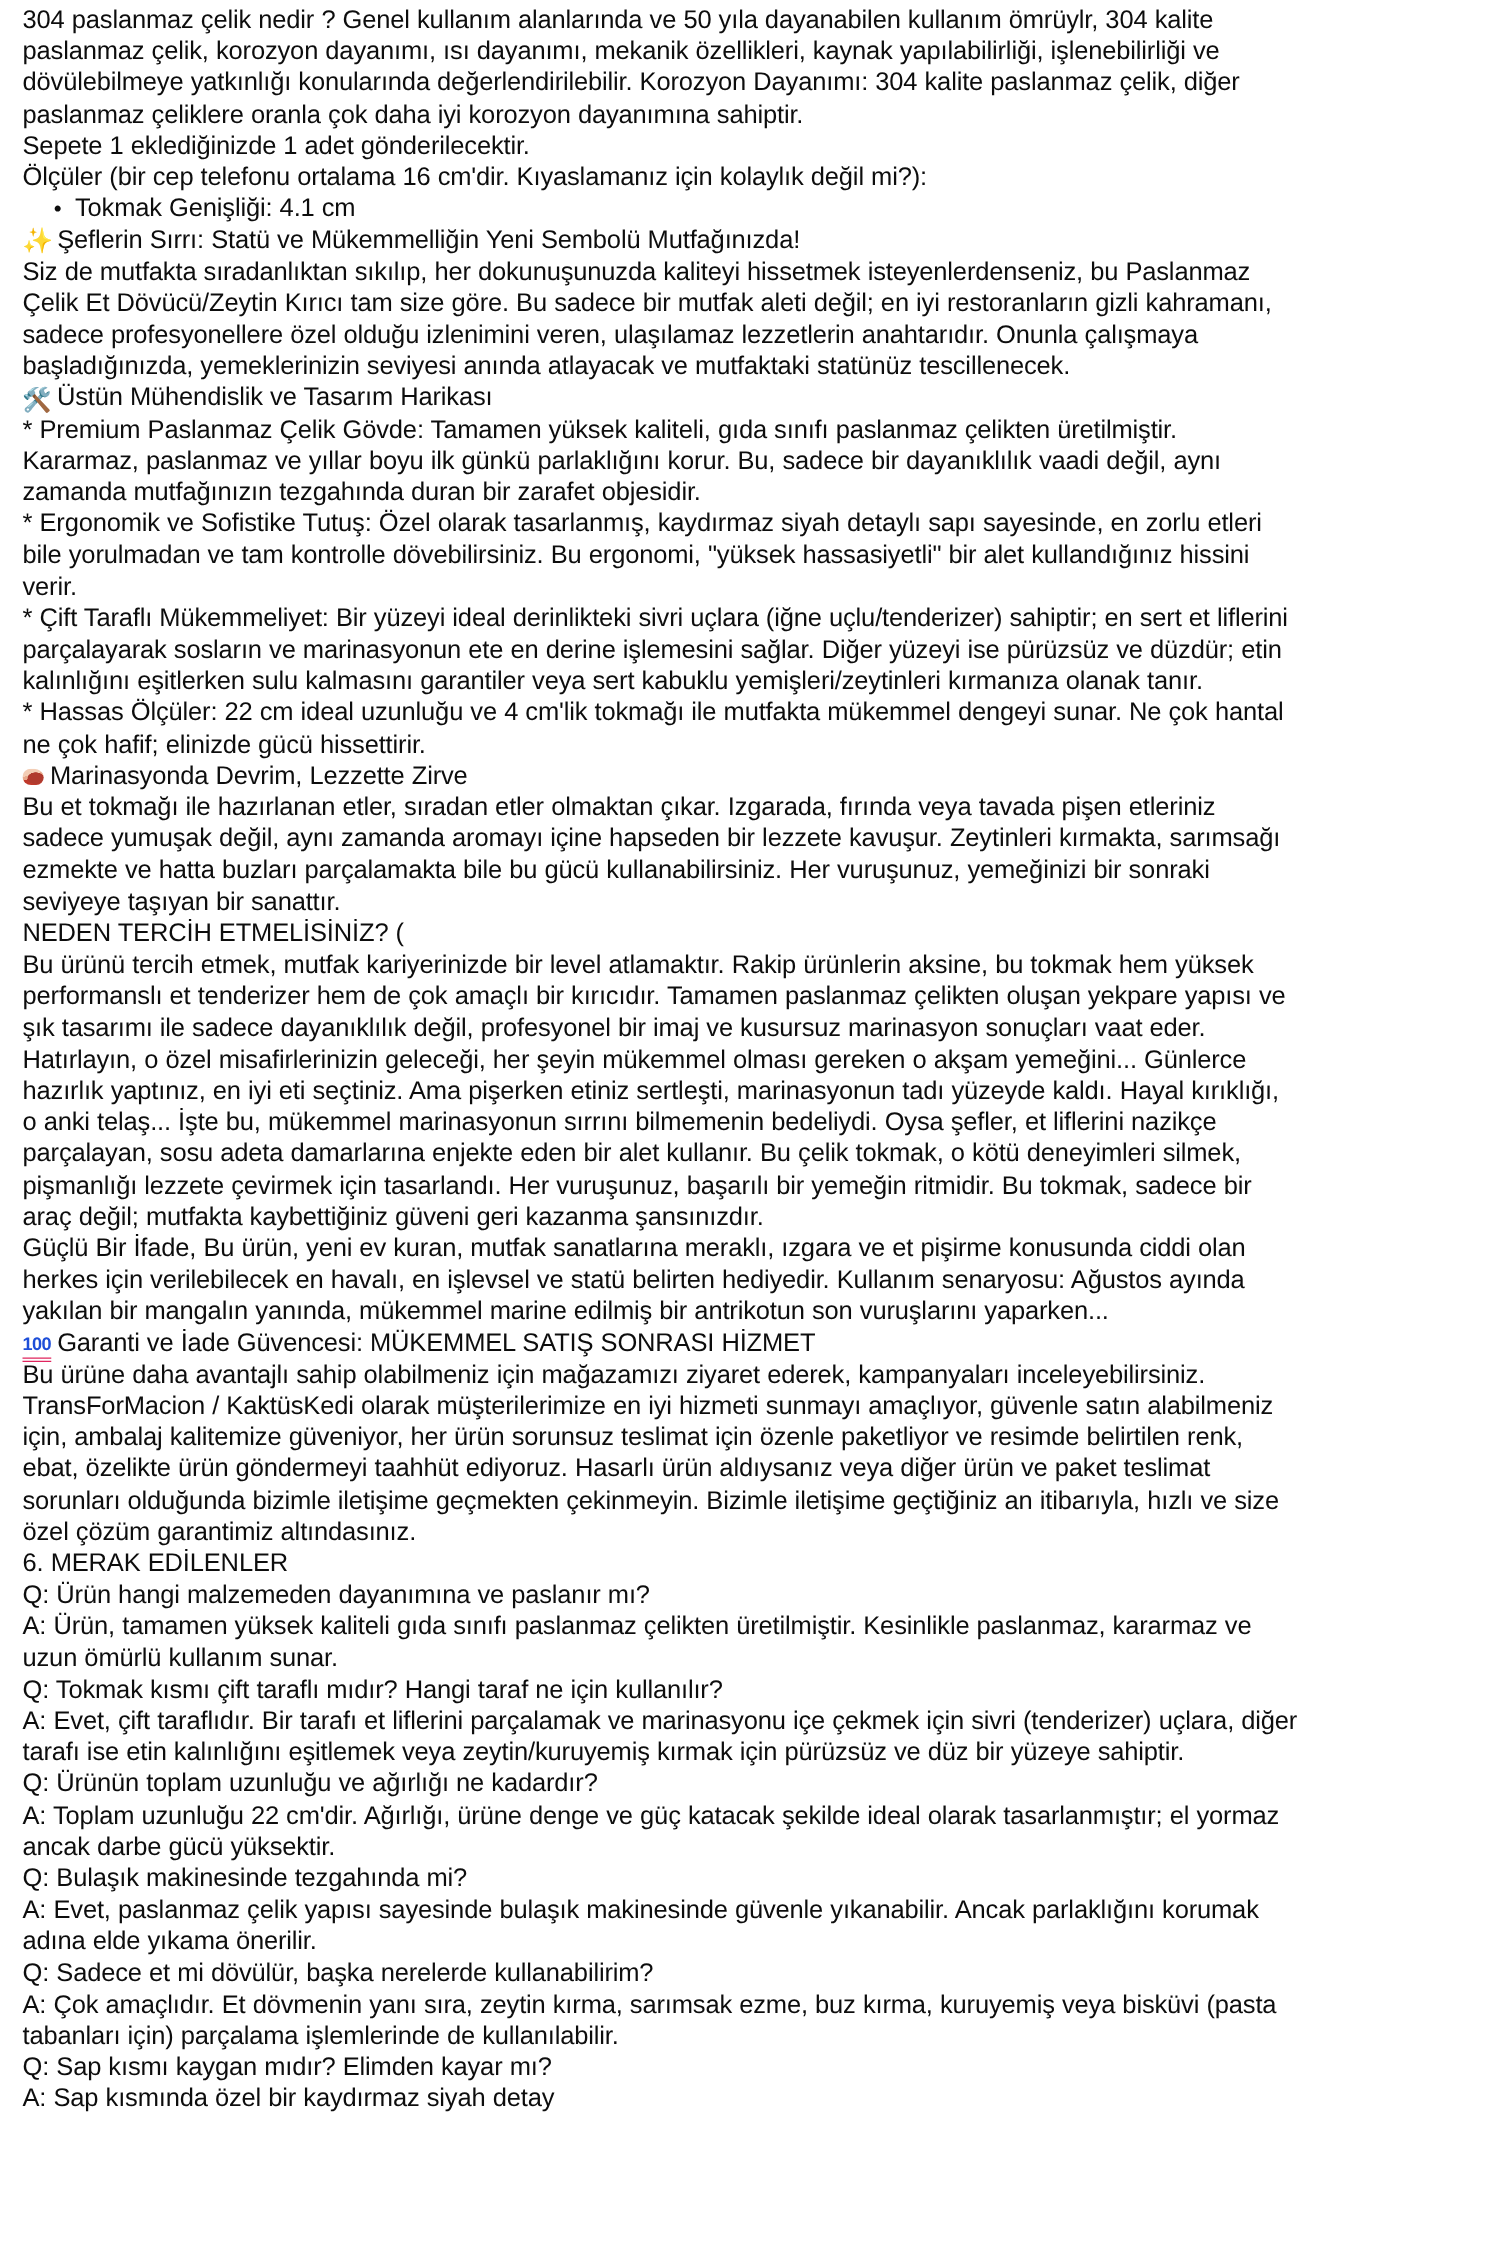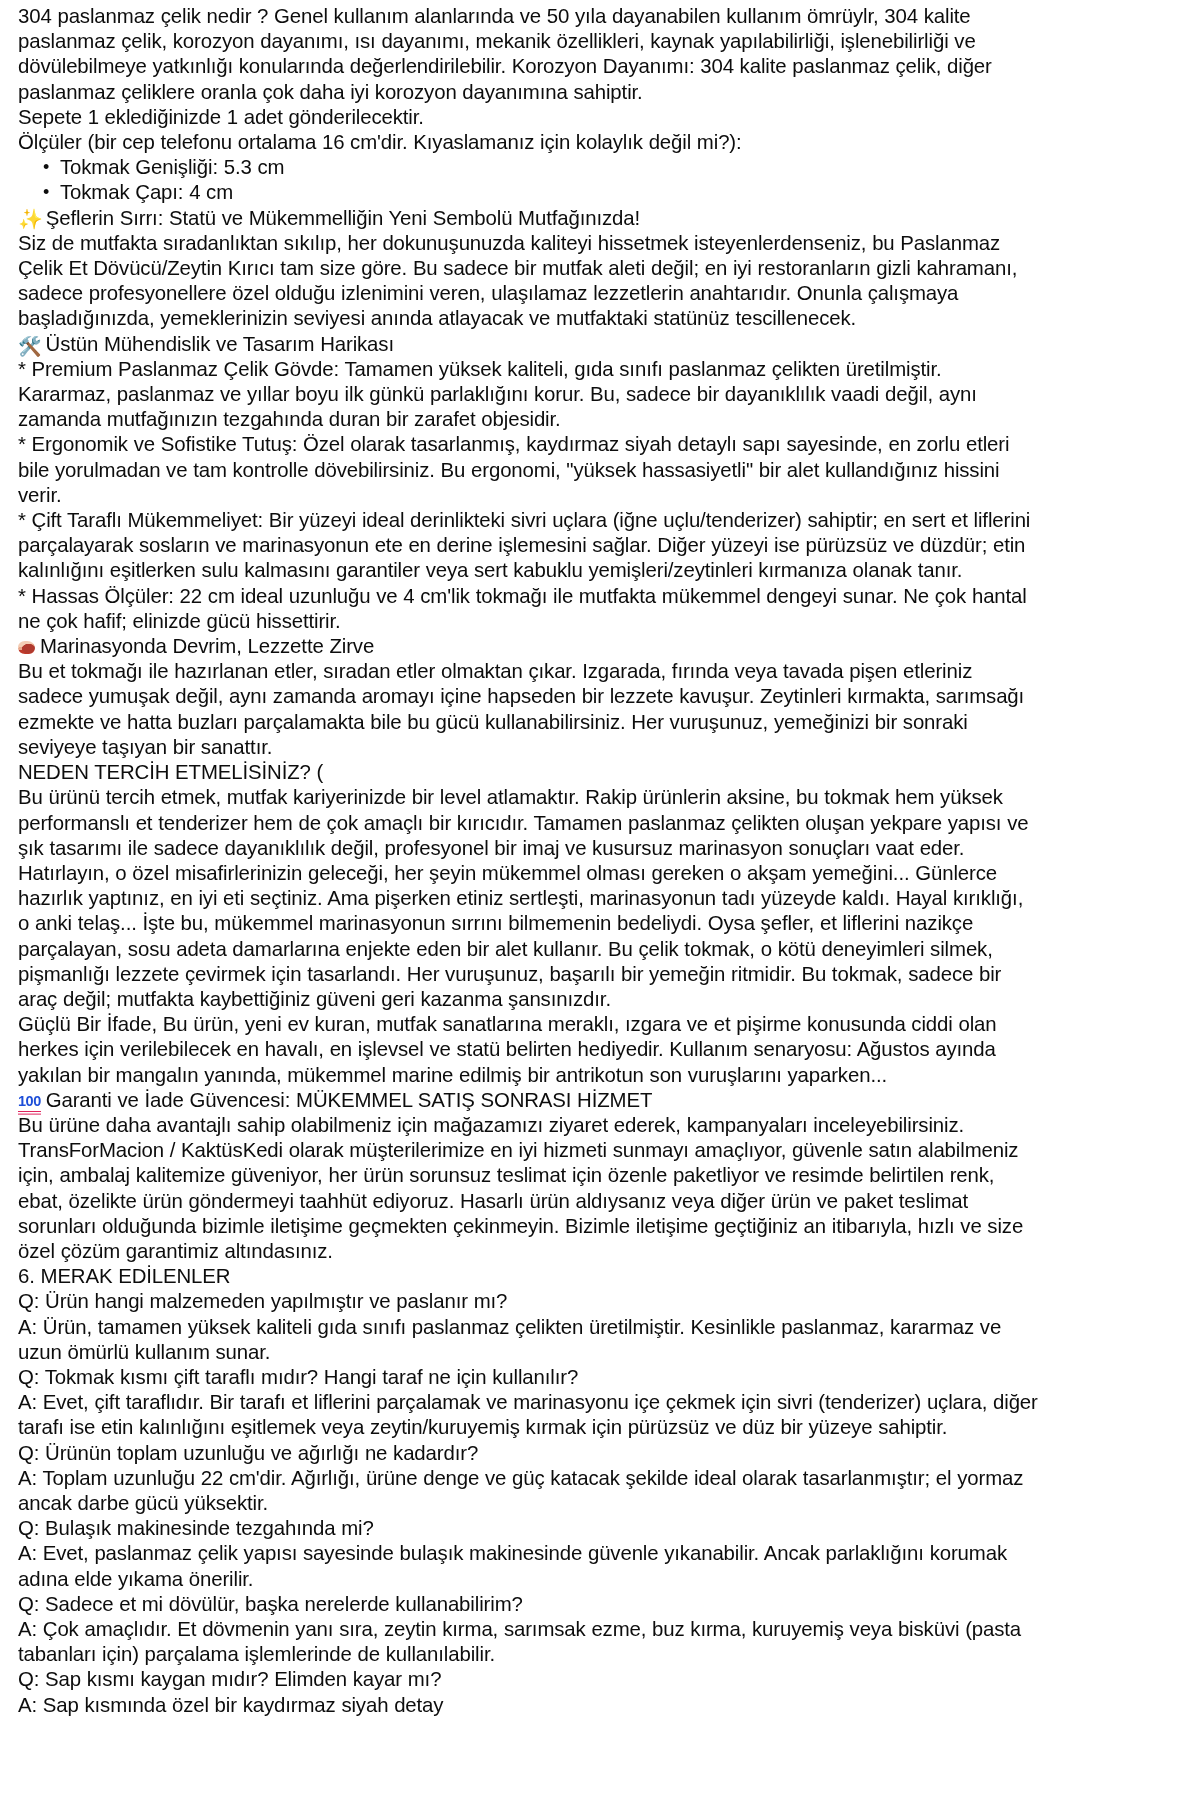--- a/index.html
+++ b/index.html
@@ -113,22 +113,21 @@
 <body>
 
 <div id="page">
   <div class="doc">
 
     <p class="p">304 paslanmaz çelik nedir ? Genel kullanım alanlarında ve 50 yıla dayanabilen kullanım ömrüylr, 304 kalite paslanmaz çelik, korozyon dayanımı, ısı dayanımı, mekanik özellikleri, kaynak yapılabilirliği, işlenebilirliği ve dövülebilmeye yatkınlığı konularında değerlendirilebilir. Korozyon Dayanımı: 304 kalite paslanmaz çelik, diğer paslanmaz çeliklere oranla çok daha iyi korozyon dayanımına sahiptir.</p>
     <p class="p">Sepete 1 eklediğinizde 1 adet gönderilecektir.</p>
     <p class="p">Ölçüler (bir cep telefonu ortalama 16 cm'dir. Kıyaslamanız için kolaylık değil mi?):</p>
 
     <ul class="dims">
-      <li>Tokmak Genişliği: 5.3 cm</li>
-      <li>Tokmak Çapı: 4 cm</li>
+      <li>Tokmak Genişliği: 4.1 cm</li>
     </ul>
 
     <p class="p"><span class="sparkle">✨</span><span>Şeflerin Sırrı: Statü ve Mükemmelliğin Yeni Sembolü Mutfağınızda!</span></p>
     <p class="p">Siz de mutfakta sıradanlıktan sıkılıp, her dokunuşunuzda kaliteyi hissetmek isteyenlerdenseniz, bu Paslanmaz Çelik Et Dövücü/Zeytin Kırıcı tam size göre. Bu sadece bir mutfak aleti değil; en iyi restoranların gizli kahramanı, sadece profesyonellere özel olduğu izlenimini veren, ulaşılamaz lezzetlerin anahtarıdır. Onunla çalışmaya başladığınızda, yemeklerinizin seviyesi anında atlayacak ve mutfaktaki statünüz tescillenecek.</p>
 
     <p class="p"><span class="tools">🛠️</span><span>Üstün Mühendislik ve Tasarım Harikası</span></p>
     <p class="p">* Premium Paslanmaz Çelik Gövde: Tamamen yüksek kaliteli, gıda sınıfı paslanmaz çelikten üretilmiştir. Kararmaz, paslanmaz ve yıllar boyu ilk günkü parlaklığını korur. Bu, sadece bir dayanıklılık vaadi değil, aynı zamanda mutfağınızın tezgahında duran bir zarafet objesidir.</p>
     <p class="p">* Ergonomik ve Sofistike Tutuş: Özel olarak tasarlanmış, kaydırmaz siyah detaylı sapı sayesinde, en zorlu etleri bile yorulmadan ve tam kontrolle dövebilirsiniz. Bu ergonomi, "yüksek hassasiyetli" bir alet kullandığınız hissini verir.</p>
     <p class="p">* Çift Taraflı Mükemmeliyet: Bir yüzeyi ideal derinlikteki sivri uçlara (iğne uçlu/tenderizer) sahiptir; en sert et liflerini parçalayarak sosların ve marinasyonun ete en derine işlemesini sağlar. Diğer yüzeyi ise pürüzsüz ve düzdür; etin kalınlığını eşitlerken sulu kalmasını garantiler veya sert kabuklu yemişleri/zeytinleri kırmanıza olanak tanır.</p>
     <p class="p">* Hassas Ölçüler: 22 cm ideal uzunluğu ve 4 cm'lik tokmağı ile mutfakta mükemmel dengeyi sunar. Ne çok hantal ne çok hafif; elinizde gücü hissettirir.</p>
@@ -139,21 +138,21 @@
     <p class="p">NEDEN TERCİH ETMELİSİNİZ? (</p>
     <p class="p">Bu ürünü tercih etmek, mutfak kariyerinizde bir level atlamaktır. Rakip ürünlerin aksine, bu tokmak hem yüksek performanslı et tenderizer hem de çok amaçlı bir kırıcıdır. Tamamen paslanmaz çelikten oluşan yekpare yapısı ve şık tasarımı ile sadece dayanıklılık değil, profesyonel bir imaj ve kusursuz marinasyon sonuçları vaat eder.</p>
     <p class="p">Hatırlayın, o özel misafirlerinizin geleceği, her şeyin mükemmel olması gereken o akşam yemeğini... Günlerce hazırlık yaptınız, en iyi eti seçtiniz. Ama pişerken etiniz sertleşti, marinasyonun tadı yüzeyde kaldı. Hayal kırıklığı, o anki telaş... İşte bu, mükemmel marinasyonun sırrını bilmemenin bedeliydi. Oysa şefler, et liflerini nazikçe parçalayan, sosu adeta damarlarına enjekte eden bir alet kullanır. Bu çelik tokmak, o kötü deneyimleri silmek, pişmanlığı lezzete çevirmek için tasarlandı. Her vuruşunuz, başarılı bir yemeğin ritmidir. Bu tokmak, sadece bir araç değil; mutfakta kaybettiğiniz güveni geri kazanma şansınızdır.</p>
     <p class="p">Güçlü Bir İfade, Bu ürün, yeni ev kuran, mutfak sanatlarına meraklı, ızgara ve et pişirme konusunda ciddi olan herkes için verilebilecek en havalı, en işlevsel ve statü belirten hediyedir. Kullanım senaryosu: Ağustos ayında yakılan bir mangalın yanında, mükemmel marine edilmiş bir antrikotun son vuruşlarını yaparken...</p>
 
     <p class="p"><span class="hundred">100</span><span>Garanti ve İade Güvencesi: MÜKEMMEL SATIŞ SONRASI HİZMET</span></p>
     <p class="p">Bu ürüne daha avantajlı sahip olabilmeniz için mağazamızı ziyaret ederek, kampanyaları inceleyebilirsiniz. TransForMacion / KaktüsKedi olarak müşterilerimize en iyi hizmeti sunmayı amaçlıyor, güvenle satın alabilmeniz için, ambalaj kalitemize güveniyor, her ürün sorunsuz teslimat için özenle paketliyor ve resimde belirtilen renk, ebat, özelikte ürün göndermeyi taahhüt ediyoruz. Hasarlı ürün aldıysanız veya diğer ürün ve paket teslimat sorunları olduğunda bizimle iletişime geçmekten çekinmeyin. Bizimle iletişime geçtiğiniz an itibarıyla, hızlı ve size özel çözüm garantimiz altındasınız.</p>
 
     <p class="p">6. MERAK EDİLENLER</p>
 
-    <p class="p q">Q: Ürün hangi malzemeden yapılmıştır ve paslanır mı?</p>
+    <p class="p q">Q: Ürün hangi malzemeden dayanımına ve paslanır mı?</p>
     <p class="p a">A: Ürün, tamamen yüksek kaliteli gıda sınıfı paslanmaz çelikten üretilmiştir. Kesinlikle paslanmaz, kararmaz ve uzun ömürlü kullanım sunar.</p>
     <p class="p q">Q: Tokmak kısmı çift taraflı mıdır? Hangi taraf ne için kullanılır?</p>
     <p class="p a">A: Evet, çift taraflıdır. Bir tarafı et liflerini parçalamak ve marinasyonu içe çekmek için sivri (tenderizer) uçlara, diğer tarafı ise etin kalınlığını eşitlemek veya zeytin/kuruyemiş kırmak için pürüzsüz ve düz bir yüzeye sahiptir.</p>
     <p class="p q">Q: Ürünün toplam uzunluğu ve ağırlığı ne kadardır?</p>
     <p class="p a">A: Toplam uzunluğu 22 cm'dir. Ağırlığı, ürüne denge ve güç katacak şekilde ideal olarak tasarlanmıştır; el yormaz ancak darbe gücü yüksektir.</p>
     <p class="p q">Q: Bulaşık makinesinde tezgahında mi?</p>
     <p class="p a">A: Evet, paslanmaz çelik yapısı sayesinde bulaşık makinesinde güvenle yıkanabilir. Ancak parlaklığını korumak adına elde yıkama önerilir.</p>
     <p class="p q">Q: Sadece et mi dövülür, başka nerelerde kullanabilirim?</p>
     <p class="p a">A: Çok amaçlıdır. Et dövmenin yanı sıra, zeytin kırma, sarımsak ezme, buz kırma, kuruyemiş veya bisküvi (pasta tabanları için) parçalama işlemlerinde de kullanılabilir.</p>
     <p class="p q">Q: Sap kısmı kaygan mıdır? Elimden kayar mı?</p>

